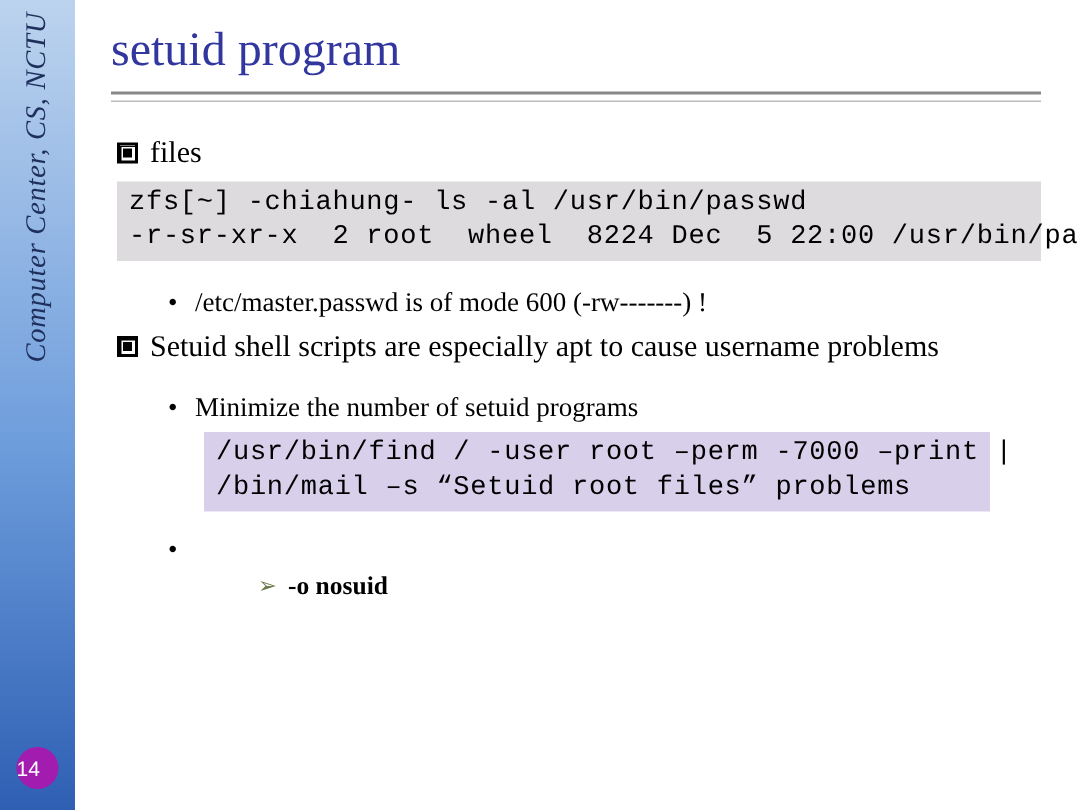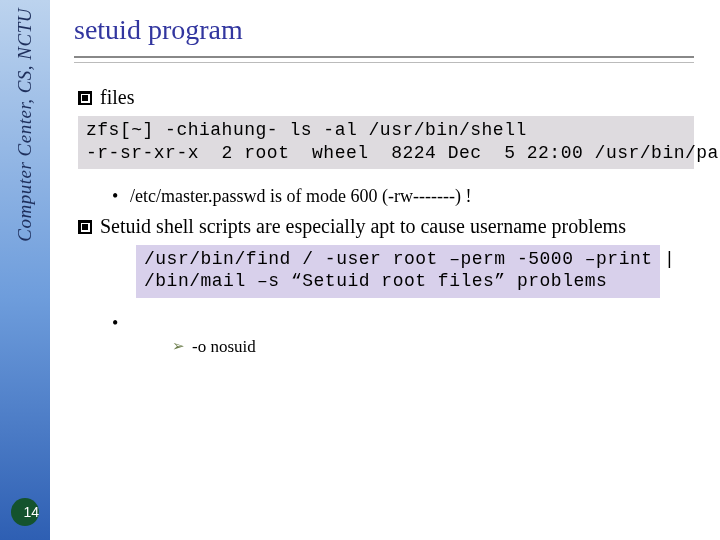--- a/index.html
+++ b/index.html
@@ -45,37 +45,37 @@
     transform: rotate(180deg);
     display: inline-block;
   }
   .page-num {
     position: absolute;
     left: 11px;
     bottom: 14px;
     width: 28px;
     height: 28px;
     border-radius: 50%;
-    background: #14532d;
+    background: #a21caf;
     color: #fff;
     font-family: Arial, sans-serif;
     font-size: 14px;
     display: flex;
     align-items: center;
-    justify-content: flex-end;
+    justify-content: flex-start;
   }
   .content {
     position: absolute;
     left: 60px;
     right: 10px;
     top: 0;
     bottom: 0;
   }
   .title {
-    font-size: 28px;
+    font-size: 32px;
     color: #32369f;
     margin: 14px 0 10px 14px;
     font-family: "Times New Roman", serif;
   }
   .title-rule {
     margin-left: 14px;
     height: 4px;
     border-top: 2px solid #888;
     border-bottom: 1px solid #bbb;
     width: 620px;
@@ -141,21 +141,21 @@
   }
   .subsub > li::before {
     content: "\27A2"; 
     color: #6a7c4a;
     display: inline-block;
     width: 20px;
     font-size: 15px;
     position: relative;
     top: -1px;
   }
-  .bold { font-weight: normal; }
+  .bold { font-weight: bold; }
   .indent-mono {
     margin-left: 58px;
     margin-right: 40px;
   }
 </style>
 </head>
 <body>
 
 <div class="slide">
 
@@ -173,33 +173,36 @@
 
     <div class="title">setuid program</div>
     <div class="title-rule"></div>
 
     <div class="body">
       <ul class="top">
 
         <li>
           <span class="chkbox shadow"></span><span>files</span>
 
-          <div class="mono-box"><span>zfs[~] -chiahung- ls -al /usr/bin/shell</span>
+          <div class="mono-box"><span>zfs[~] -chiahung- ls -al /usr/bin/passwd</span>
 <span>-r-sr-xr-x  2 root  wheel  8224 Dec  5 22:00 /usr/bin/passwd</span></div>
 
           <ul class="sub">
             <li><span>/etc/master.passwd is of mode 600 (-rw-------) !</span></li>
           </ul>
         </li>
 
         <li>
           <span class="chkbox shadow"></span><span>Setuid shell scripts are especially apt to cause username problems</span>
 
-
-          <div class="mono-box lav indent-mono"><span>/usr/bin/find / -user root –perm -5000 –print |</span>
+          <ul class="sub">
+            <li><span>Minimize the number of setuid programs</span></li>
+          </ul>
+
+          <div class="mono-box lav indent-mono"><span>/usr/bin/find / -user root –perm -7000 –print |</span>
 <span>/bin/mail –s “Setuid root files” problems</span></div>
 
           <ul class="sub" style="margin-top:14px;">
             <li>
               <ul class="subsub">
                 <li><span class="bold">-o nosuid</span></li>
               </ul>
             </li>
           </ul>
         </li>

